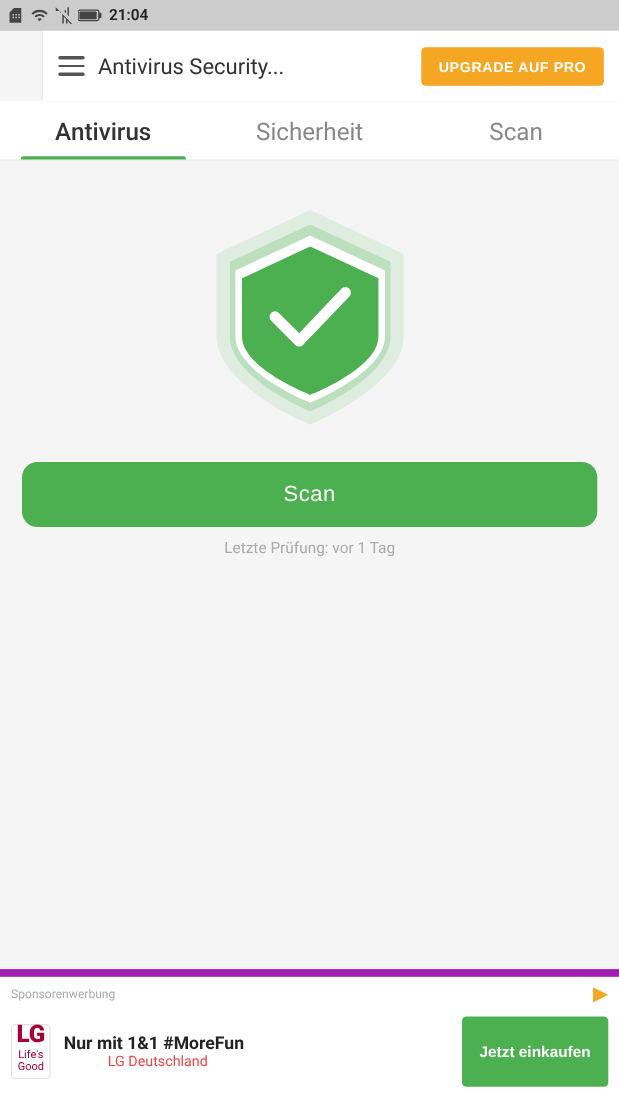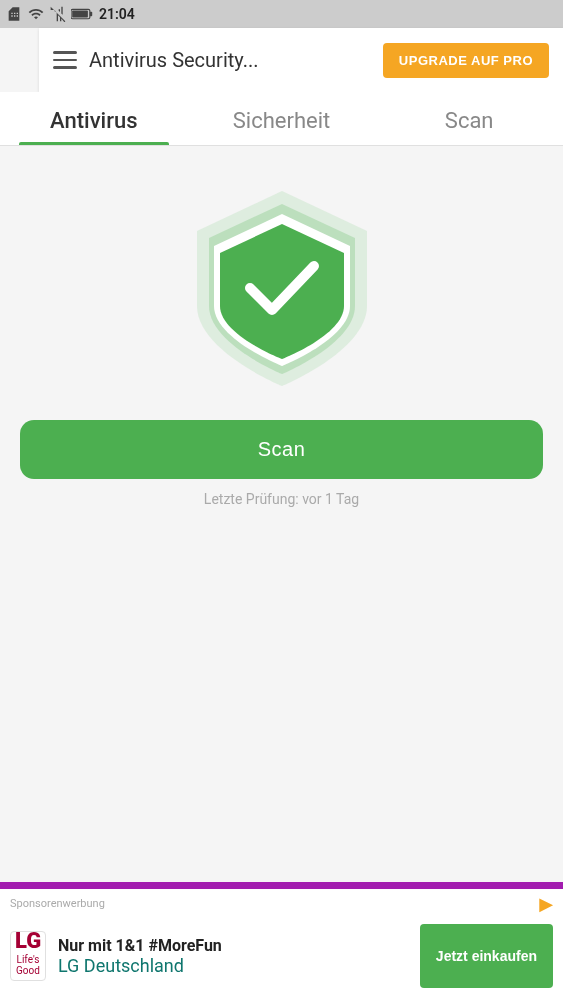--- a/index.html
+++ b/index.html
@@ -223,22 +223,23 @@
     }
 
     .ad-headline {
       font-size: 16px;
       font-weight: 700;
       color: #222;
       line-height: 1.2;
     }
 
     .ad-subline {
-      font-size: 18px;
-      color: #0f766e;
+      font-size: 13px;
+      color: #ef4444;
+      margin-left: 40px;
     }
 
     .ad-cta-btn {
       background: #4caf50;
       color: #fff;
       border: none;
       padding: 24px 16px;
       font-size: 14px;
       font-weight: 600;
       border-radius: 4px;

